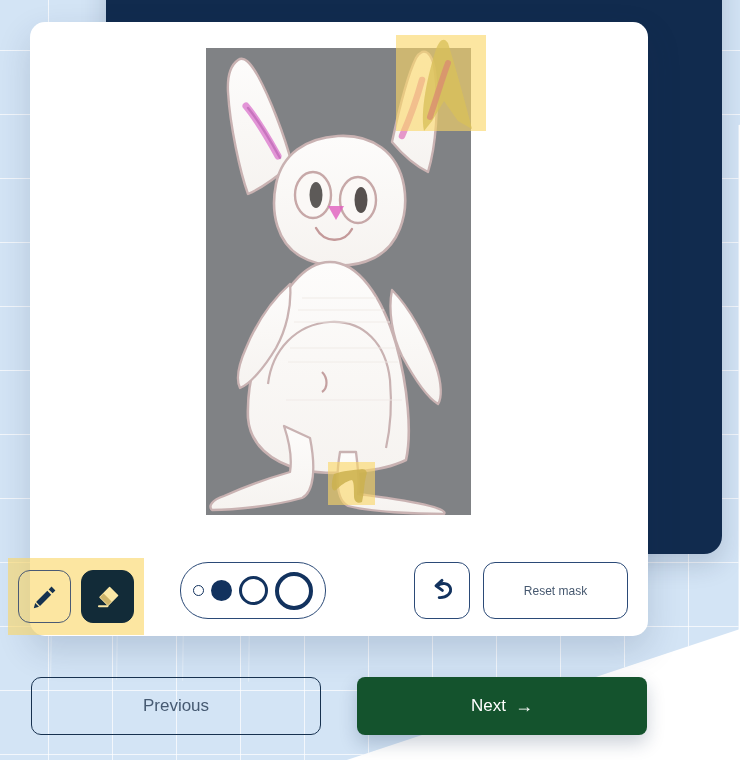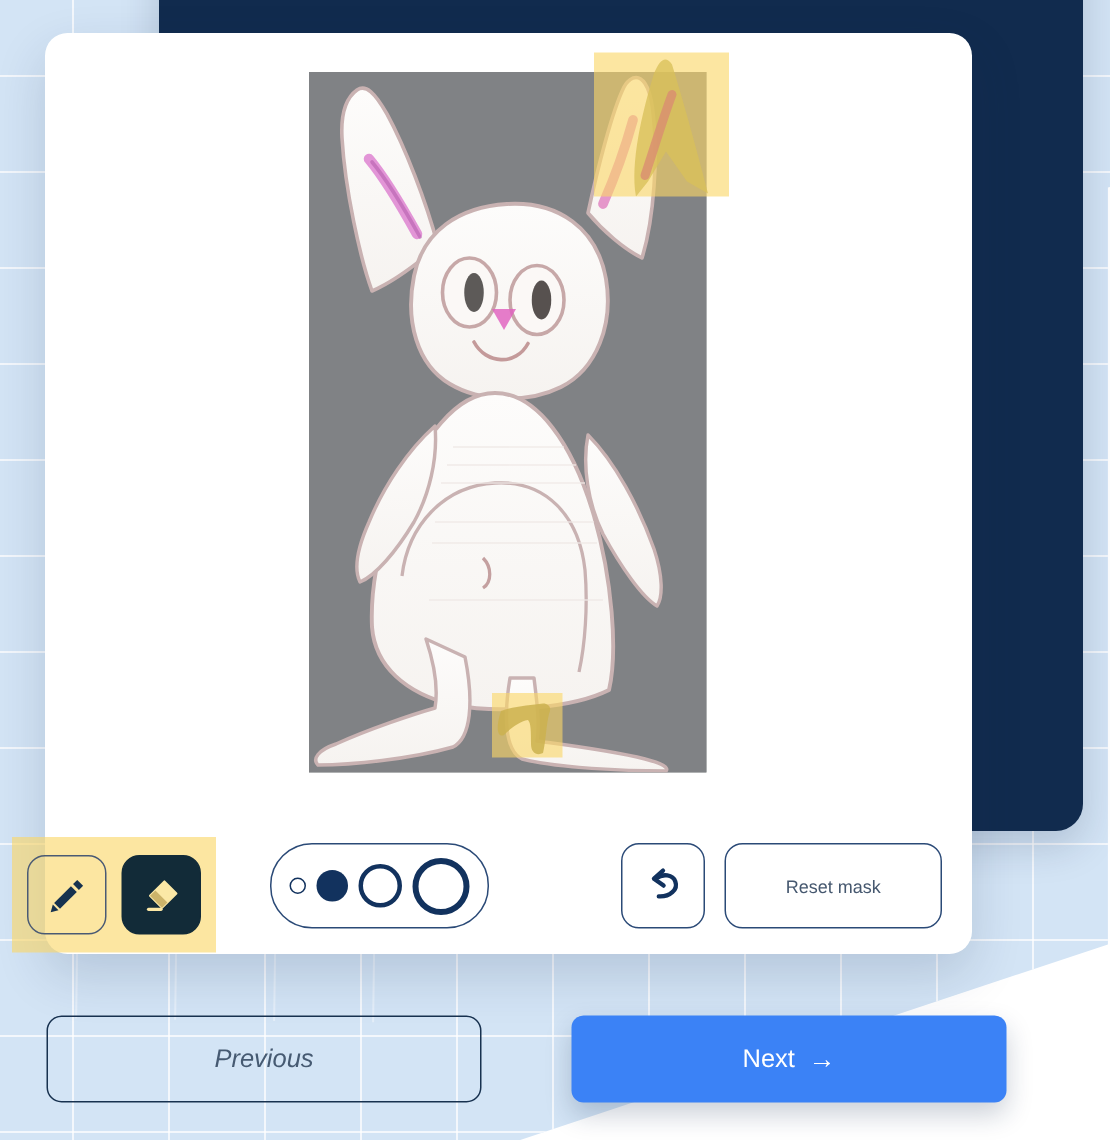--- a/index.html
+++ b/index.html
@@ -188,40 +188,38 @@
     height: 58px;
     border: 1.4px solid #17314f;
     border-radius: 10px;
     background: transparent;
     color: #465a72;
     font-size: 17px;
     display: flex;
     align-items: center;
     justify-content: center;
     cursor: pointer;
-    font-style: italic;
   }
   .next-btn {
     position: absolute;
     left: 357px;
     top: 677px;
     width: 290px;
     height: 58px;
     border: none;
     border-radius: 8px;
-    background: #3b82f6;
+    background: #14532d;
     color: #ffffff;
     font-size: 17px;
     display: flex;
     align-items: center;
     justify-content: center;
     gap: 9px;
     cursor: pointer;
     box-shadow: 0 8px 18px rgba(17,43,78,0.22);
-    margin-left: 24px;
   }
   .next-arrow { font-size: 18px; line-height: 1; }
 </style>
 </head>
 <body>
 
 <div id="stage">
 
   <div class="grid-backdrop"></div>
   <div class="grid-backdrop-tilt"></div>

